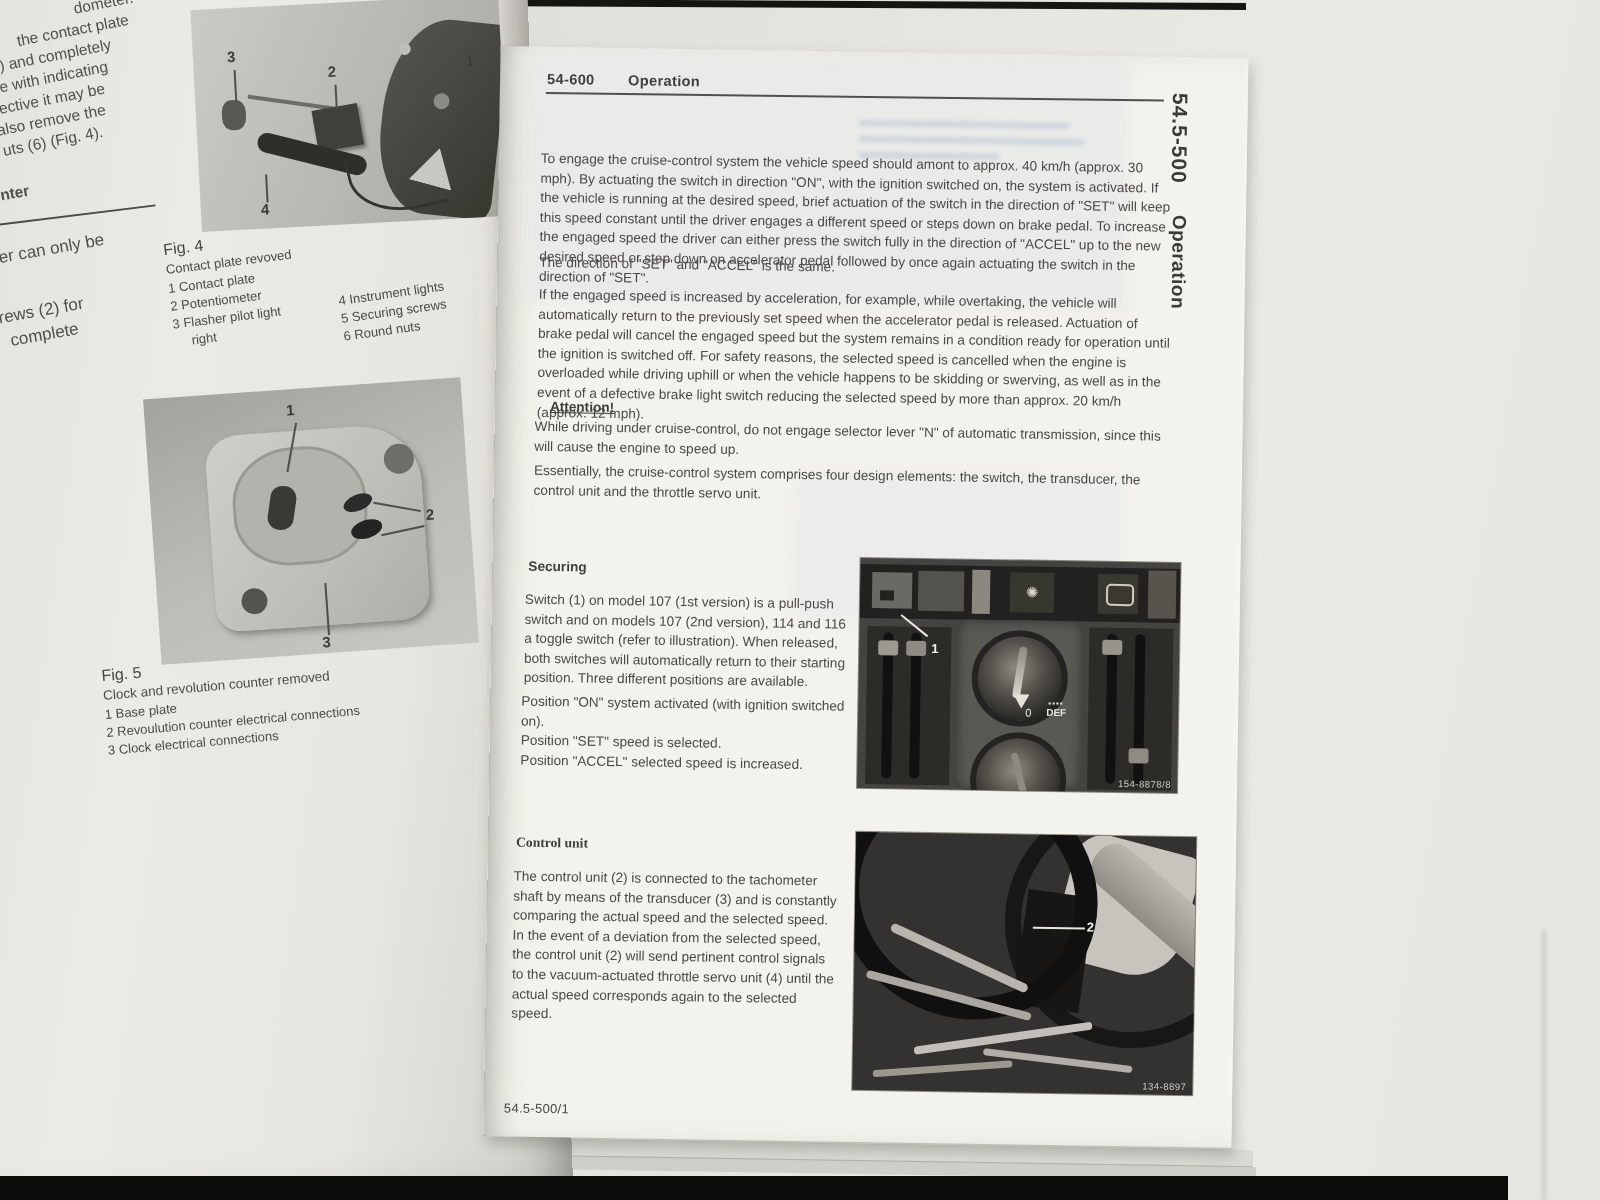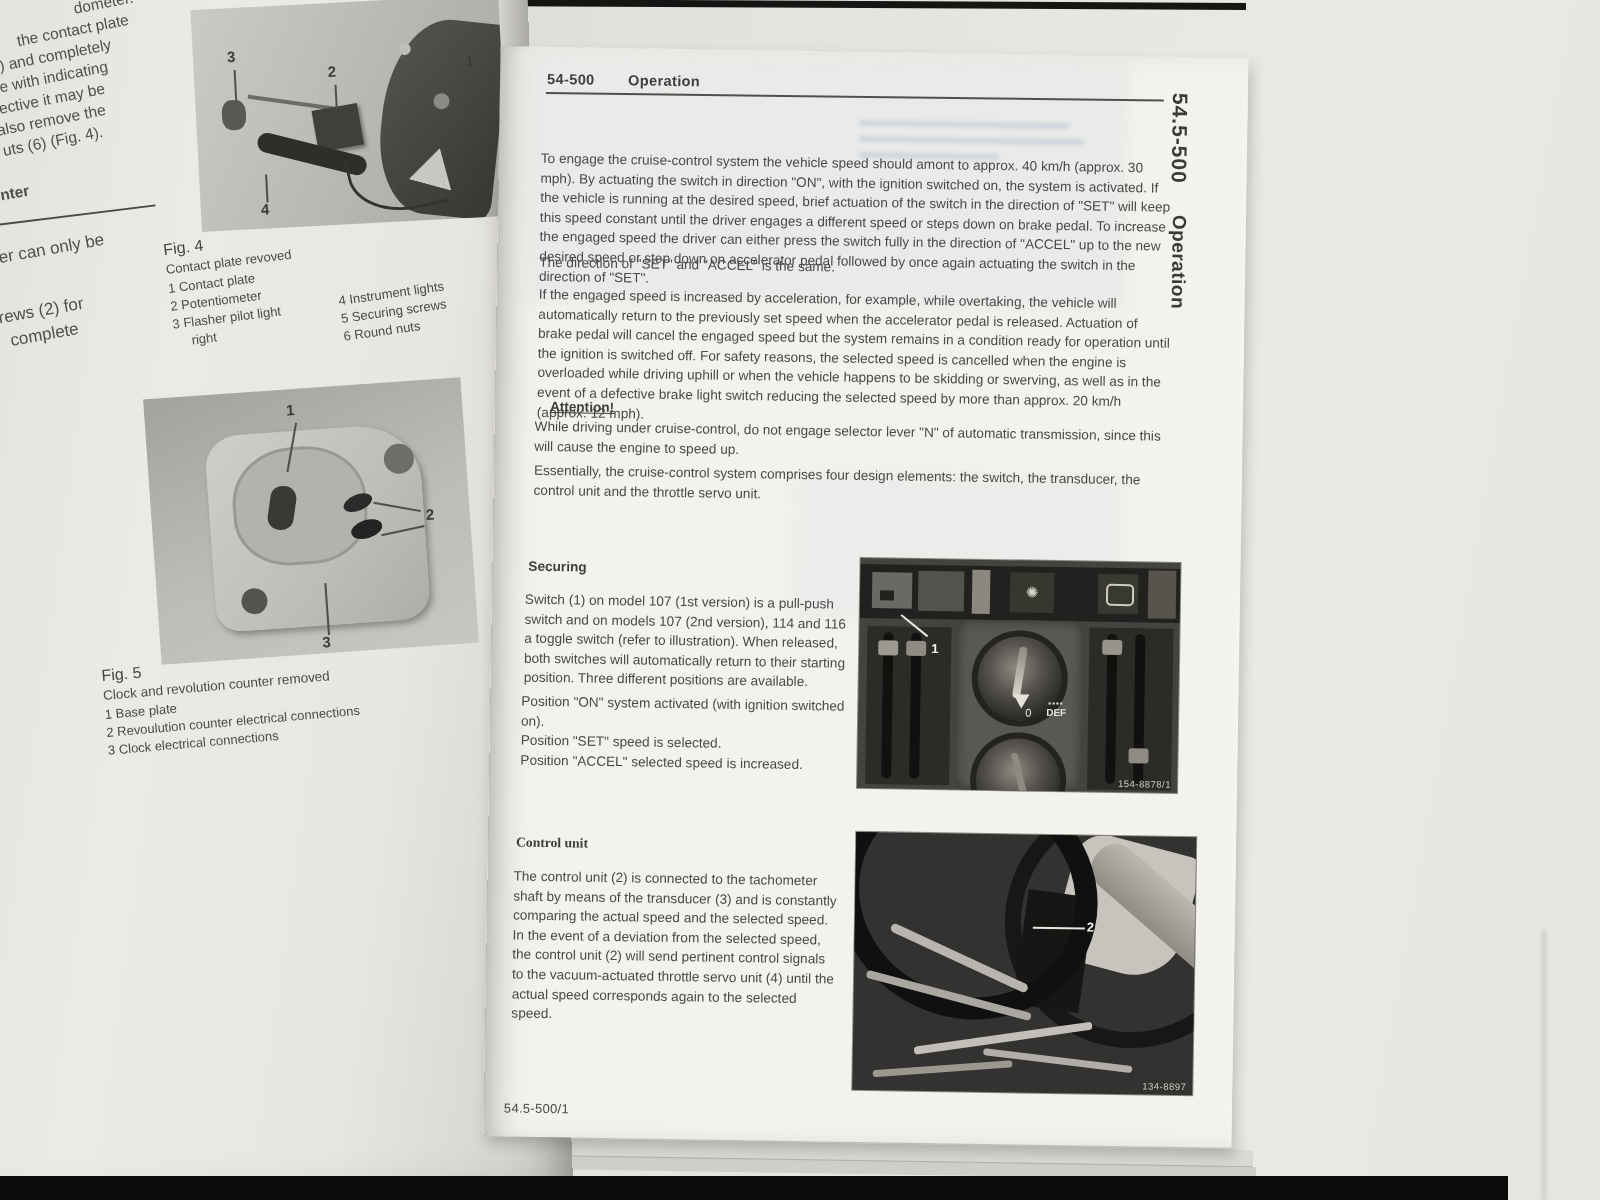--- a/index.html
+++ b/index.html
@@ -142,21 +142,21 @@
   </div>
 
   <div class="abs right-page">
 
     <div class="abs ghost" style="left:30px;top:5px;width:600px;height:250px;background:rgba(176,192,212,.14);"></div>
     <div class="abs ghost-line" style="left:360px;top:68px;width:210px;"></div>
     <div class="abs ghost-line" style="left:360px;top:84px;width:225px;"></div>
     <div class="abs ghost-line" style="left:360px;top:100px;width:140px;"></div>
     <div class="abs ghost" style="left:300px;top:420px;width:330px;height:150px;background:rgba(176,192,212,.10);"></div>
 
-    <div class="abs rp-head" style="left:47px;top:24px;">54-500</div>
+    <div class="abs rp-head" style="left:47px;top:24px;">54-600</div>
     <div class="abs rp-head" style="left:128px;top:24px;">Operation</div>
     <div class="abs rp-rule" style="left:46px;top:44px;width:618px;"></div>
 
     <div class="abs body-txt" style="left:42px;top:102px;width:632px;">To engage the cruise-control system the vehicle speed should amont to approx. 40 km/h (approx. 30 mph). By actuating the switch in direction "ON", with the ignition switched on, the system is activated. If the vehicle is running at the desired speed, brief actuation of the switch in the direction of "SET" will keep this speed constant until the driver engages a different speed or steps down on brake pedal. To increase the engaged speed the driver can either press the switch fully in the direction of "ACCEL" up to the new desired speed or step down on accelerator pedal followed by once again actuating the switch in the direction of "SET".</div>
     <div class="abs body-txt" style="left:42px;top:206px;width:632px;">The direction of "SET" and "ACCEL" is the same.</div>
     <div class="abs body-txt" style="left:42px;top:238px;width:632px;">If the engaged speed is increased by acceleration, for example, while overtaking, the vehicle will automatically return to the previously set speed when the accelerator pedal is released. Actuation of brake pedal will cancel the engaged speed but the system remains in a condition ready for operation until the ignition is switched off. For safety reasons, the selected speed is cancelled when the engine is overloaded while driving uphill or when the vehicle happens to be skidding or swerving, as well as in the event of a defective brake light switch reducing the selected speed by more than approx. 20 km/h (approx. 12 mph).</div>
     <div class="abs body-txt bold" style="left:55px;top:350px;text-decoration:underline;">Attention!</div>
     <div class="abs body-txt" style="left:40px;top:370px;width:632px;">While driving under cruise-control, do not engage selector lever "N" of automatic transmission, since this will cause the engine to speed up.</div>
     <div class="abs body-txt" style="left:40px;top:414px;width:632px;">Essentially, the cruise-control system comprises four design elements: the switch, the transducer, the control unit and the throttle servo unit.</div>
 
@@ -201,21 +201,21 @@
         <div class="abs knob" style="left:15px;top:112px;">
           <div class="abs" style="left:40px;top:14px;width:7px;height:50px;background:#8d8a82;border-radius:4px;transform:rotate(-14deg);"></div>
         </div>
       </div>
       <div class="abs" style="left:167px;top:146px;color:#e8e6df;font-size:11px;">0</div>
       <div class="abs" style="left:190px;top:138px;color:#e8e6df;font-size:8px;letter-spacing:1px;">▪▪▪▪</div>
       <div class="abs" style="left:188px;top:146px;color:#e8e6df;font-size:10px;font-weight:bold;">DEF</div>
 
       <div class="abs leader-light" style="left:38px;top:66px;width:34px;transform:rotate(38deg);"></div>
       <div class="abs callout-light" style="left:72px;top:82px;">1</div>
-      <div class="p-ref">154-8878/1</div>
+      <div class="p-ref">154-8878/8</div>
     </div>
 
     <div class="abs body-txt bold" style="left:28px;top:786px;font-family:Liberation Serif, serif;">Control unit</div>
     <div class="abs body-txt" style="left:26px;top:820px;width:326px;">The control unit (2) is connected to the tachometer shaft by means of the transducer (3) and is constantly comparing the actual speed and the selected speed. In the event of a deviation from the selected speed, the control unit (2) will send pertinent control signals to the vacuum-actuated throttle servo unit (4) until the actual speed corresponds again to the selected speed.</div>
 
     <div class="abs photo2" style="left:368px;top:780px;width:340px;height:258px;">
       <div class="abs" style="left:208px;top:6px;width:126px;height:130px;background:#c6c4bd;border-radius:24% 10% 40% 30%;transform:rotate(14deg);"></div>
       <div class="abs" style="left:150px;top:-40px;width:220px;height:220px;border:16px solid #181716;border-radius:50%;"></div>
       <div class="abs" style="left:216px;top:64px;width:220px;height:48px;background:linear-gradient(#bab8b0,#8e8c84);border-radius:22px;transform:rotate(40deg);"></div>
       <div class="abs" style="left:166px;top:58px;width:66px;height:116px;background:#171615;transform:rotate(7deg);"></div>

